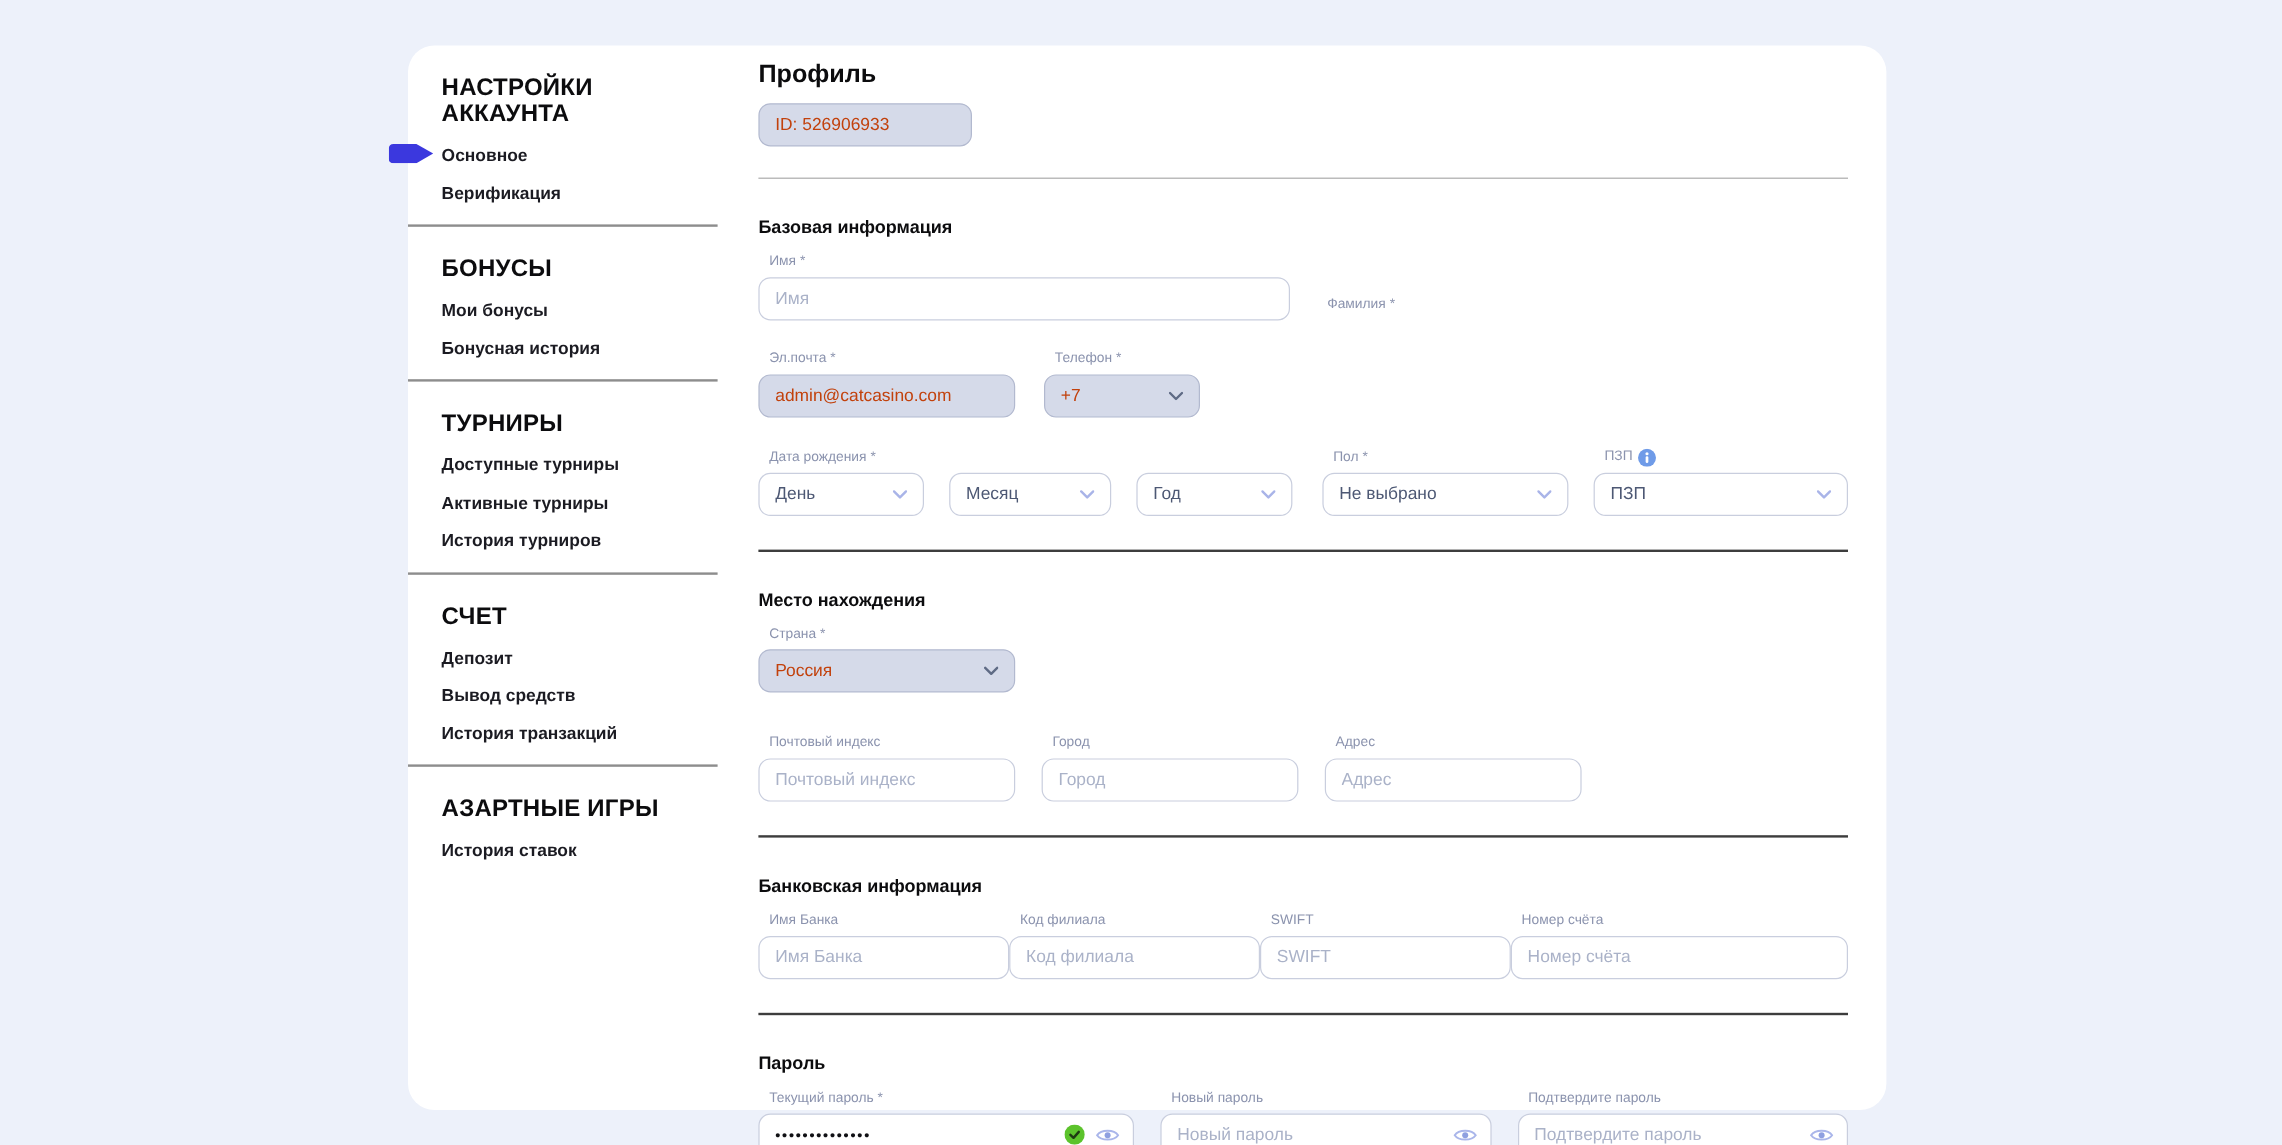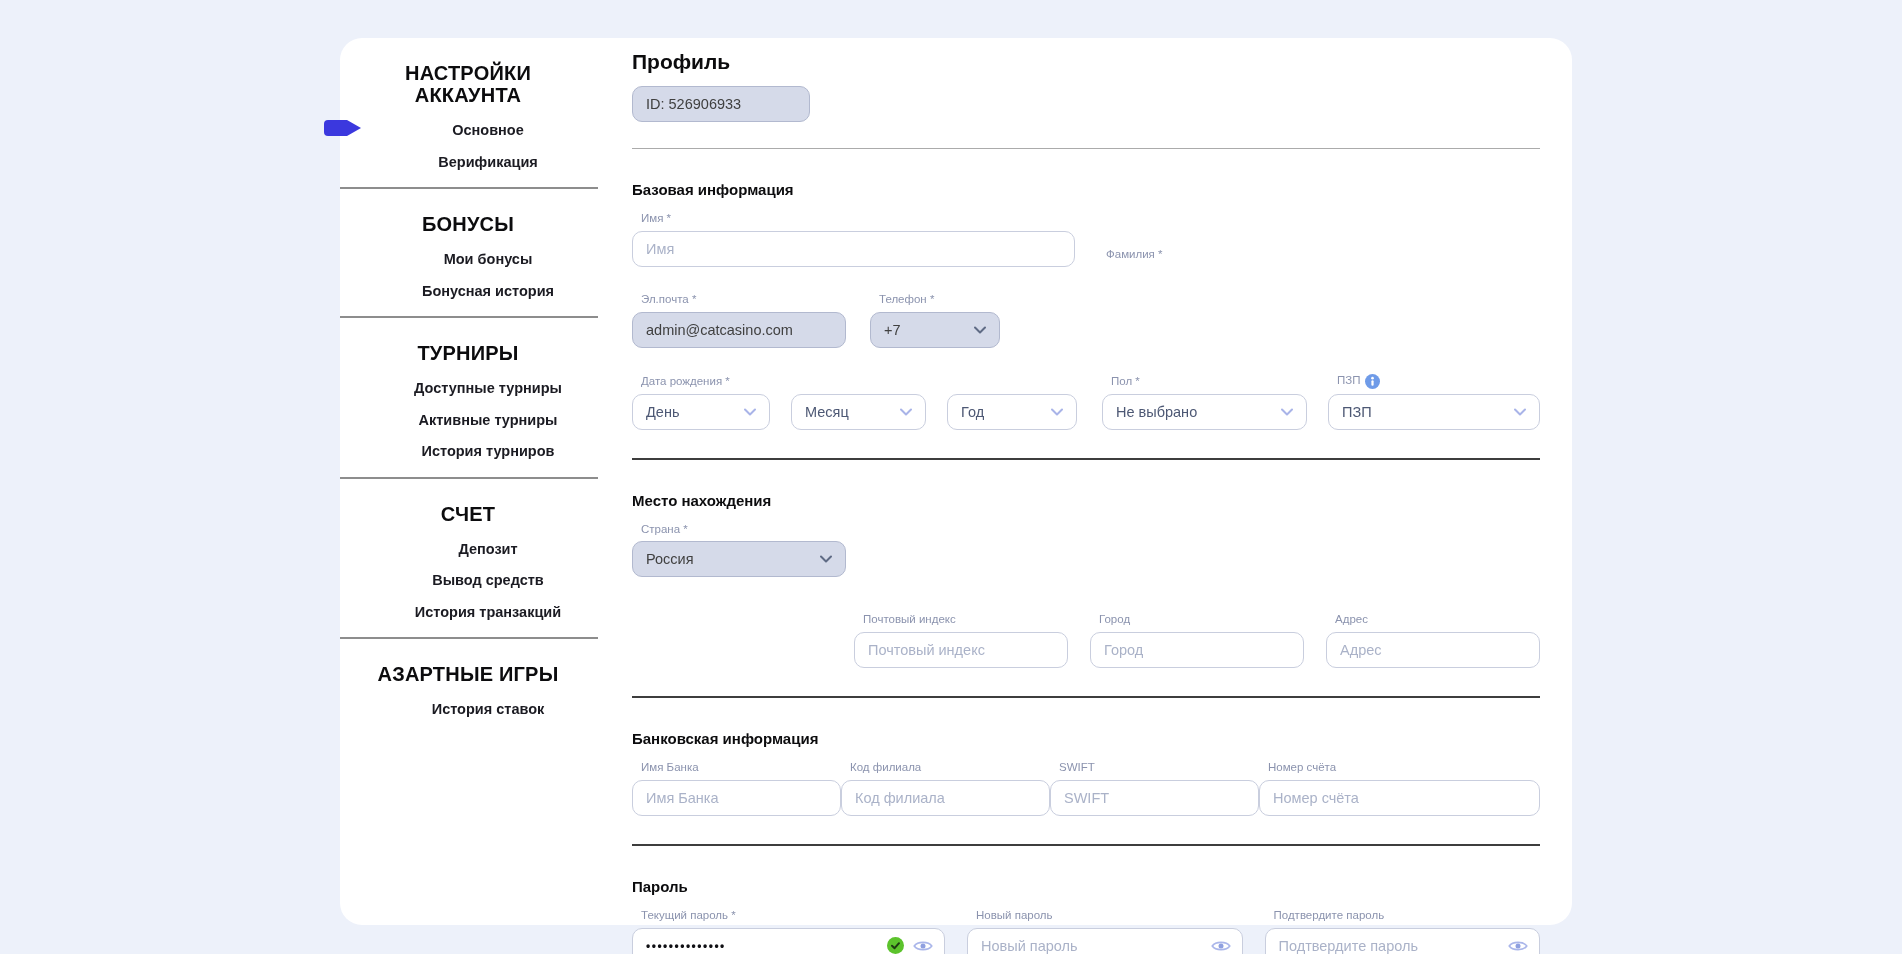--- a/index.html
+++ b/index.html
@@ -9,21 +9,21 @@
     font-family:"Liberation Sans","DejaVu Sans",sans-serif;
     color:#15151a;
   }
   .card {
     position:absolute; left:340px; top:38px;
     width:1232px; height:887px;
     background:#ffffff; border-radius:22px;
   }
   
   .sidebar { position:absolute; left:28px; top:10px; width:240px; }
-  .side-group { padding-top:6px;text-align:center; }
+  .side-group { padding-top:6px; }
   .side-title {
     font-size:20px; font-weight:800; line-height:1.1;
     letter-spacing:.2px; color:#0c0c0e; max-width:200px;
     margin:8px 0 6px 0;
   }
   .side-item {
     position:relative; font-size:14.5px; font-weight:700;
     color:#1b1b22; margin:17px 0; cursor:pointer; line-height:1;
   }
   .side-item.active { font-weight:800; }
@@ -33,35 +33,35 @@
   .side-divider {
     border:none; border-top:2px solid #8d8d8d;
     margin:18px 0 10px -28px; width:258px;
   }
   
   .main { position:absolute; left:292px; top:0; width:908px; padding-top:12px; }
   .page-title { font-size:21px; font-weight:800; color:#0c0c0e; }
   .section-title { font-size:15px; font-weight:800; color:#0c0c0e; }
   .hr-light { border:none; border-top:1px solid #ababab; margin-top:26px; }
   .hr-dark  { border:none; border-top:2px solid #3d3d3d; margin-top:28px; }
-  .mt12{margin-top:12px;} .mt14{margin-top:14px;} .mt16{margin-top:32px;} .mt26{margin-top:26px;} .mt36{margin-top:36px;justify-content:flex-end;}
+  .mt12{margin-top:12px;} .mt14{margin-top:14px;} .mt16{margin-top:32px;} .mt26{margin-top:26px;} .mt36{margin-top:36px;}
   .row { display:flex; align-items:flex-end; }
   .field { display:flex; flex-direction:column; }
   .field-label {
     font-size:11.5px; color:#8b93ae; margin:0 0 5px 9px; line-height:1.2;
     display:flex; align-items:center; gap:5px;
   }
   .control {
     height:36px; border:1px solid #c9cede; border-radius:10px;
     background:#fff; padding:0 13px; font-size:14.5px; color:#2c3448;
     width:100%; font-family:inherit; outline:none;
   }
   input.control::placeholder { color:#aab2c8; }
   .control.disabled {
-    background:#d5dae9; border-color:#b2b9cf; color:#404040;
+    background:#d5dae9; border-color:#b2b9cf; color:#c2410c;
   }
   .select {
     display:flex; align-items:center; justify-content:space-between;
     cursor:pointer; color:#4d5874; gap:8px;
   }
   .select .sel-text { white-space:nowrap; overflow:hidden; }
   .pw-wrap { position:relative; }
   .pw-wrap input { padding-right:64px; }
   .pw-wrap input.pw-filled {
     font-weight:800; letter-spacing:1.5px; color:#101014; font-size:12px;

